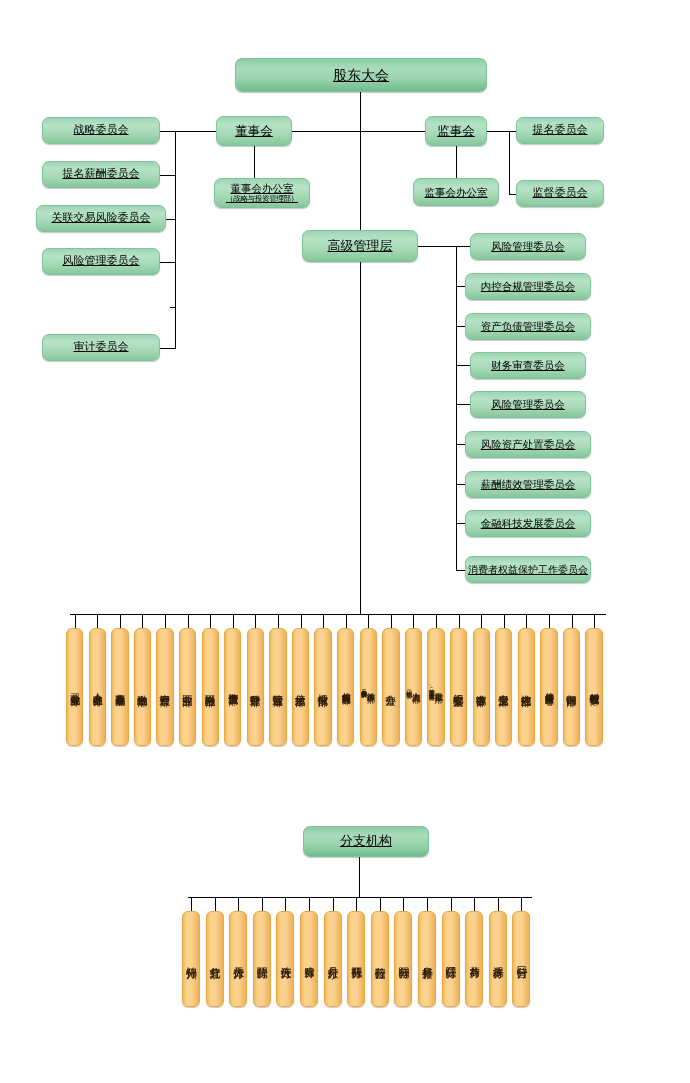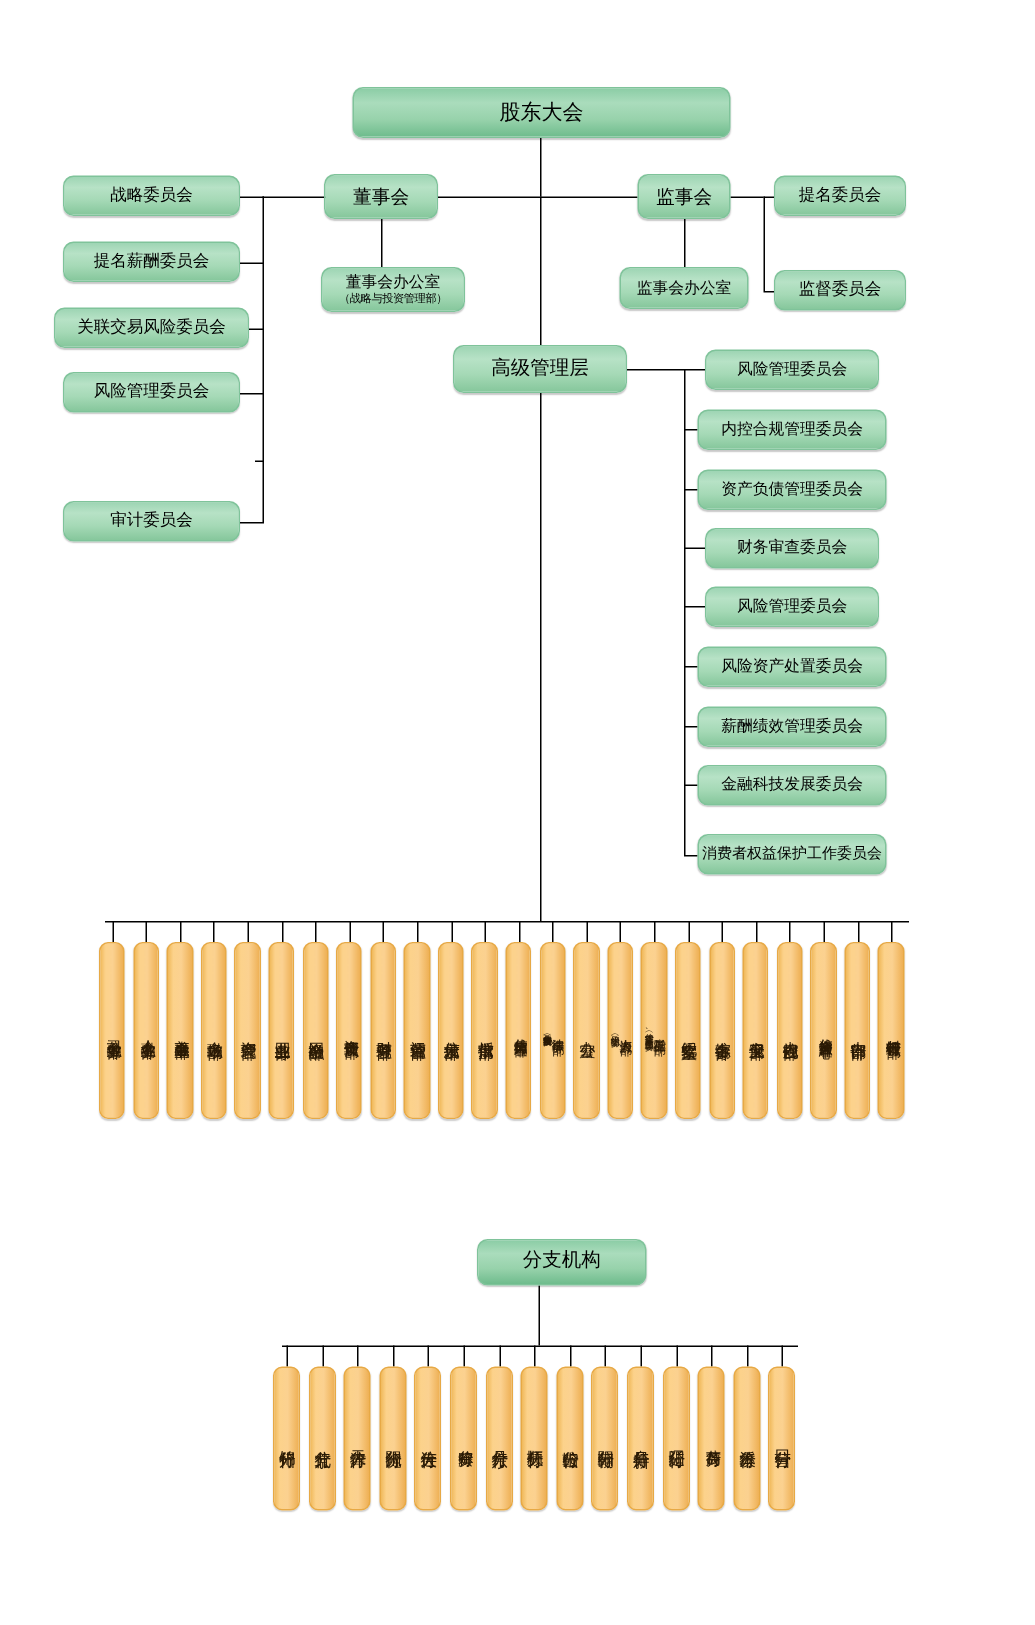--- a/index.html
+++ b/index.html
@@ -22,20 +22,21 @@
     text-align: center;
     border-radius: 7px;
     color: #000;
     line-height: 1.15;
     z-index: 5;
   }
   .green {
     background: linear-gradient(to bottom, #9ed5b4 0%, #b7e2c6 28%, #a5d9b6 62%, #86c79c 100%);
     border: 1px solid #7fc39a;
     box-shadow: 0 1px 1px rgba(0,0,0,0.22);
+    text-decoration: underline;
   }
   .green.deep {
     background: linear-gradient(to bottom, #8ccda6 0%, #aadcbc 30%, #97d2ab 65%, #6fbc8d 100%);
   }
   .orange {
     background: linear-gradient(to right, #f0b95b 0%, #fcd28b 22%, #fbd190 55%, #eeb055 100%);
     border: 1px solid #e7a945;
     box-shadow: 0 1px 1px rgba(0,0,0,0.2);
     border-radius: 6px;
   }
@@ -304,21 +305,21 @@
       <div class="ln v" style="left: 571.533px; top: 614px; height: 14px;"></div>
       <div class="vnode orange" style="left: 562.833px; top: 628px; width: 17.4px; height: 118px;">
         <span class="vtext" style="font-size: 10.5px;">内部审计部</span>
       </div>
       <div class="ln v" style="left: 594.117px; top: 614px; height: 14px;"></div>
       <div class="vnode orange" style="left: 585.417px; top: 628px; width: 17.4px; height: 118px;">
         <span class="vtext" style="font-size: 10px;">村镇银行管理部</span>
       </div>
     </div>
 
-  <div class="node green deep" style="left:318px; top:826px; width:113px; height:31px; font-size:13px;text-align:center;">
+  <div class="node green deep" style="left:303px; top:826px; width:126px; height:31px; font-size:13px;text-align:center;">
     <span class="lbl">分支机构</span>
   </div>
   <div class="ln v" style="left:359px; top:857px; height:40px;"></div>
   <div class="ln h" style="left:188px; top:897px; width:344px;"></div>
 
   <div id="branch-layer">
       <div class="ln v" style="left: 191px; top: 897px; height: 14px;"></div>
       <div class="vnode orange" style="left: 182px; top: 911px; width: 18px; height: 96px;">
         <span class="vtext" style="font-size: 11px;">锦州分行</span>
       </div>

